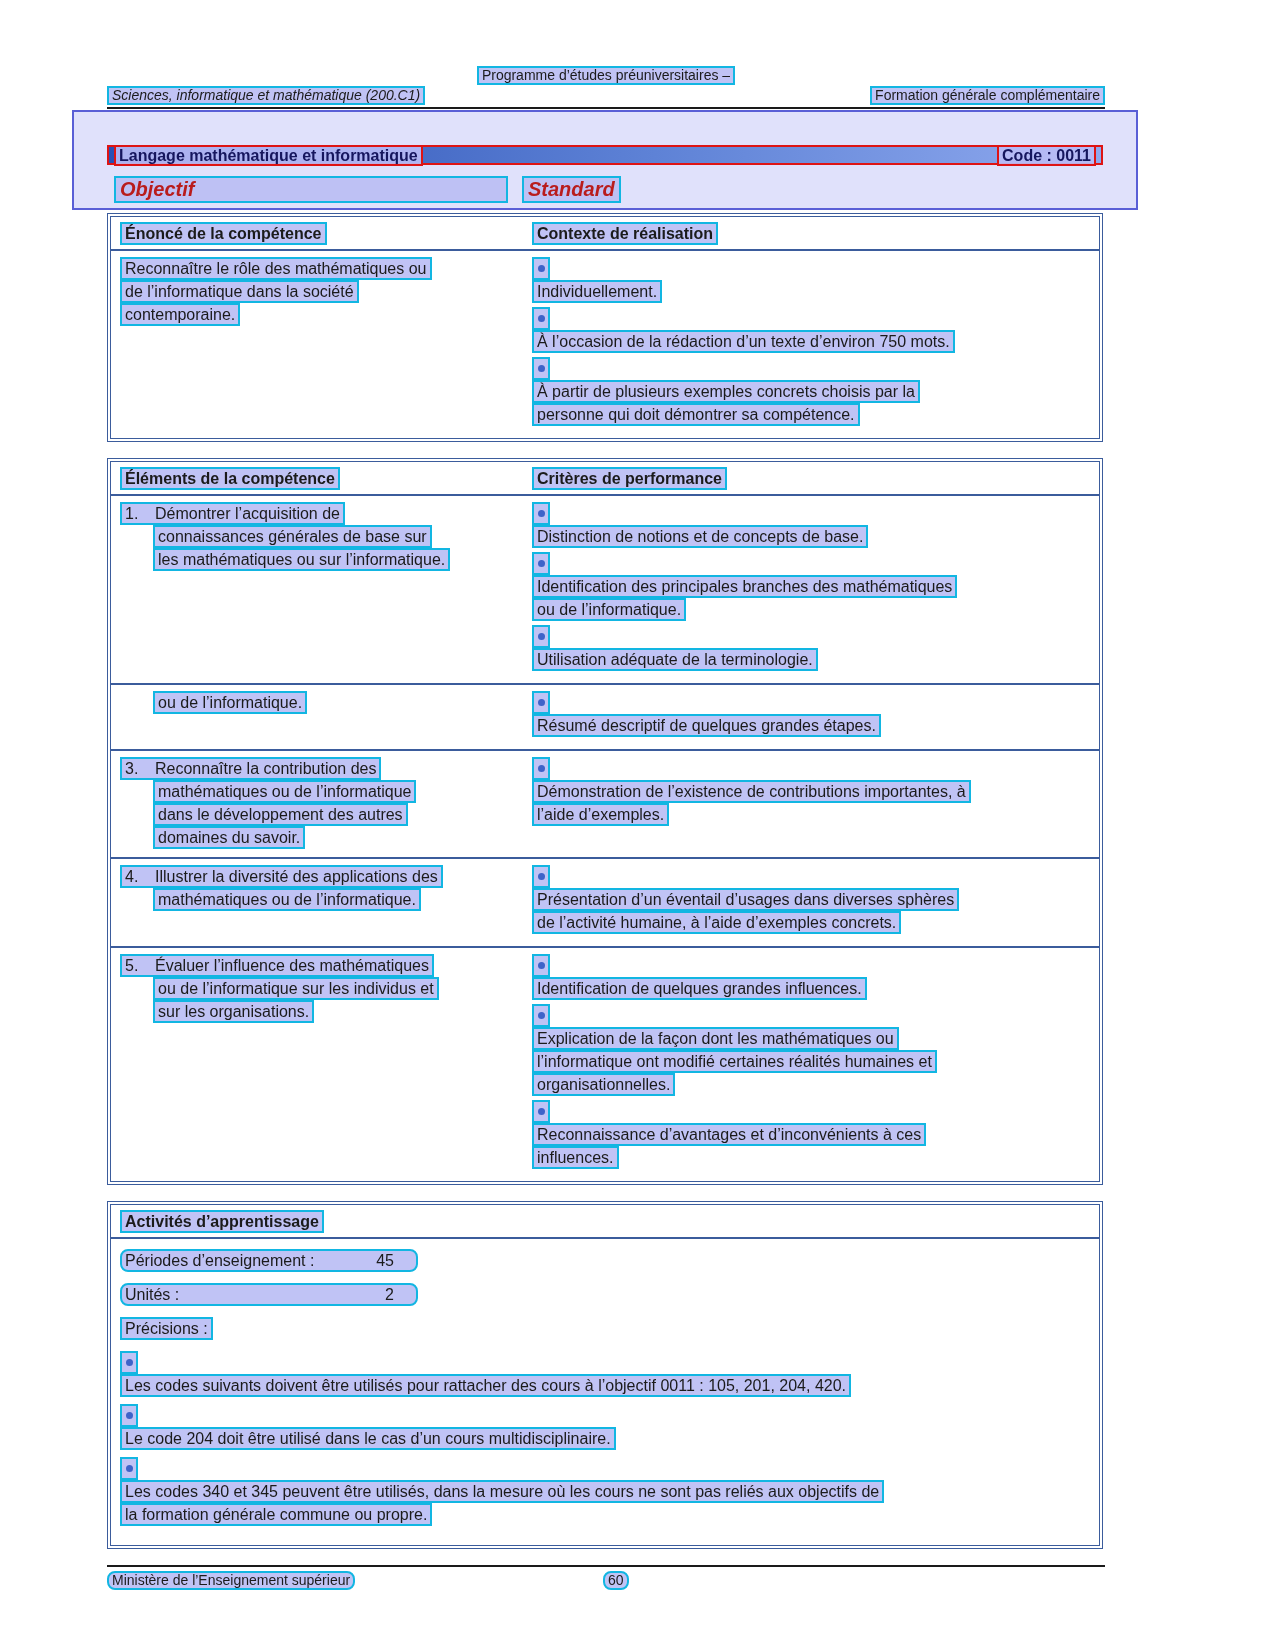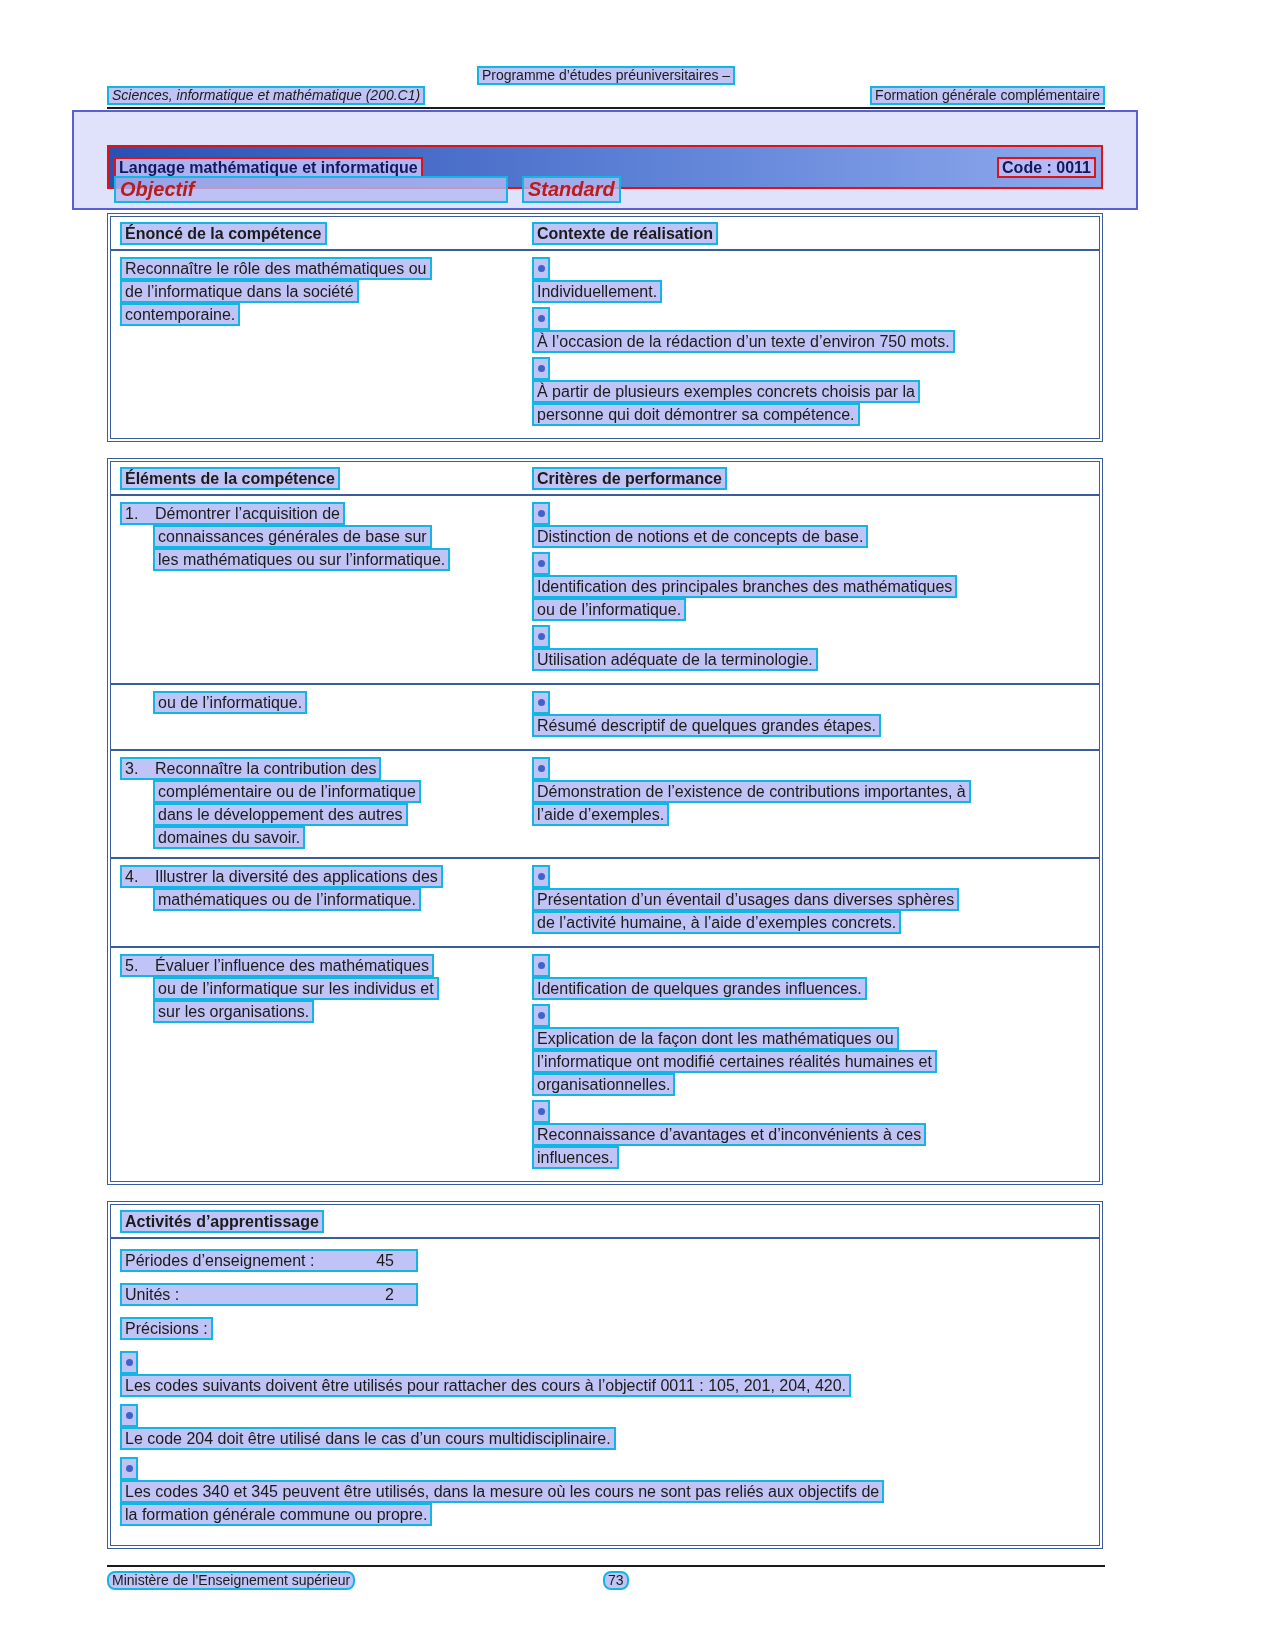--- a/index.html
+++ b/index.html
@@ -14,21 +14,21 @@
   .top-header .hl{font-size:14px;line-height:15px;}
   .hdr-row2{display:flex;justify-content:space-between;align-items:flex-end;margin-top:1px;}
   .italic{font-style:italic;}
   .hdr-rule{border-bottom:2px solid #1a1a1a;margin-top:2px;}
 
   
   .anno-overlay{position:absolute;left:72px;top:110px;width:1066px;height:100px;
       background:rgba(198,201,248,0.55);border:2px solid #5a5fd6;z-index:1;}
 
   
-  .title-bar{position:absolute;left:107px;top:145px;width:996px;height:44px;z-index:2;
+  .title-bar{position:absolute;left:107px;top:145px;width:996px;height:20px;z-index:2;
       background:linear-gradient(90deg,#2a50b4 0%,#5e82d6 55%,#8fa9ee 100%);
       border:2px solid #de1414;display:flex;align-items:center;justify-content:space-between;padding:0 5px;}
   .title-bar .hl{border:2px solid #de1414;line-height:17px;font-weight:bold;color:#16165e;
       background:rgba(186,189,246,0.9);}
 
   
   .heading-obj{position:absolute;left:114px;top:176px;z-index:2;}
   .heading-std{position:absolute;left:522px;top:176px;z-index:2;}
   .heading-hl{display:inline-block;font-size:20px;line-height:23px;font-weight:bold;font-style:italic;
       color:#b91c1c;border:2px solid #12b6e2;background:rgba(181,185,243,0.8);padding:0 4px;white-space:nowrap;}
@@ -52,21 +52,21 @@
   .sub{margin-left:33px;}
   .bullet-item{display:flex;align-items:flex-start;margin-bottom:4px;flex-direction:column;}
   .dot-box{width:18px;padding:0;text-align:center;margin-right:12px;}
   .dot{display:inline-block;width:7px;height:7px;border-radius:50%;background:#3f63c9;vertical-align:middle;margin-bottom:3px;}
 
   
   .act-head{padding:5px 4px 4px 9px;border-bottom:2px solid #3b5c9c;}
   .act-head .hl{font-weight:bold;}
   .act-body{padding:10px 9px 12px 9px;min-height:213px;}
   .act-line{margin-bottom:11px;}
-  .kv{width:298px;display:inline-flex;justify-content:space-between;padding-right:22px;}
+  .kv{width:298px;display:inline-flex;justify-content:space-between;padding-right:22px;border-radius:8px;}
   .act-bullets{margin-top:9px;}
   .act-bullets .bullet-item{margin-bottom:7px;}
   .act-bullets .dot-box{margin-right:14px;}
 
   
   .footer{position:absolute;left:107px;top:1565px;width:998px;z-index:3;}
   .footer-rule{border-bottom:2px solid #1a1a1a;margin-bottom:4px;}
   .footer-row{position:relative;height:24px;}
   .footer .hl{font-size:14px;line-height:15px;border-radius:8px;}
   .footer-page{position:absolute;left:496px;top:0;}
@@ -187,21 +187,21 @@
               <span class="hl dot-box"><span class="dot"></span></span>
               <div>
                 <div class="tline"><span class="hl">Résumé descriptif de quelques grandes étapes.</span></div>
               </div>
             </div>
           </div>
         </div>
         <div class="grid-row">
           <div class="cell-left">
             <div class="tline"><span class="hl"><span class="num">3.</span><span>Reconnaître la contribution des</span></span></div>
-            <div class="tline sub"><span class="hl">complémentaire ou de l’informatique</span></div>
+            <div class="tline sub"><span class="hl">mathématiques ou de l’informatique</span></div>
             <div class="tline sub"><span class="hl">dans le développement des autres</span></div>
             <div class="tline sub"><span class="hl">domaines du savoir.</span></div>
           </div>
           <div class="cell-right">
             <div class="bullet-item">
               <span class="hl dot-box"><span class="dot"></span></span>
               <div>
                 <div class="tline"><span class="hl">Démonstration de l’existence de contributions importantes, à</span></div>
                 <div class="tline"><span class="hl">l’aide d’exemples.</span></div>
               </div>
@@ -299,15 +299,15 @@
         </div>
     </div>
   </div>
 
 </div>
 
 <div class="footer">
   <div class="footer-rule"></div>
   <div class="footer-row">
     <span class="hl">Ministère de l’Enseignement supérieur</span>
-    <span class="hl footer-page">73</span>
+    <span class="hl footer-page">60</span>
   </div>
 </div>
 
 </body></html>

